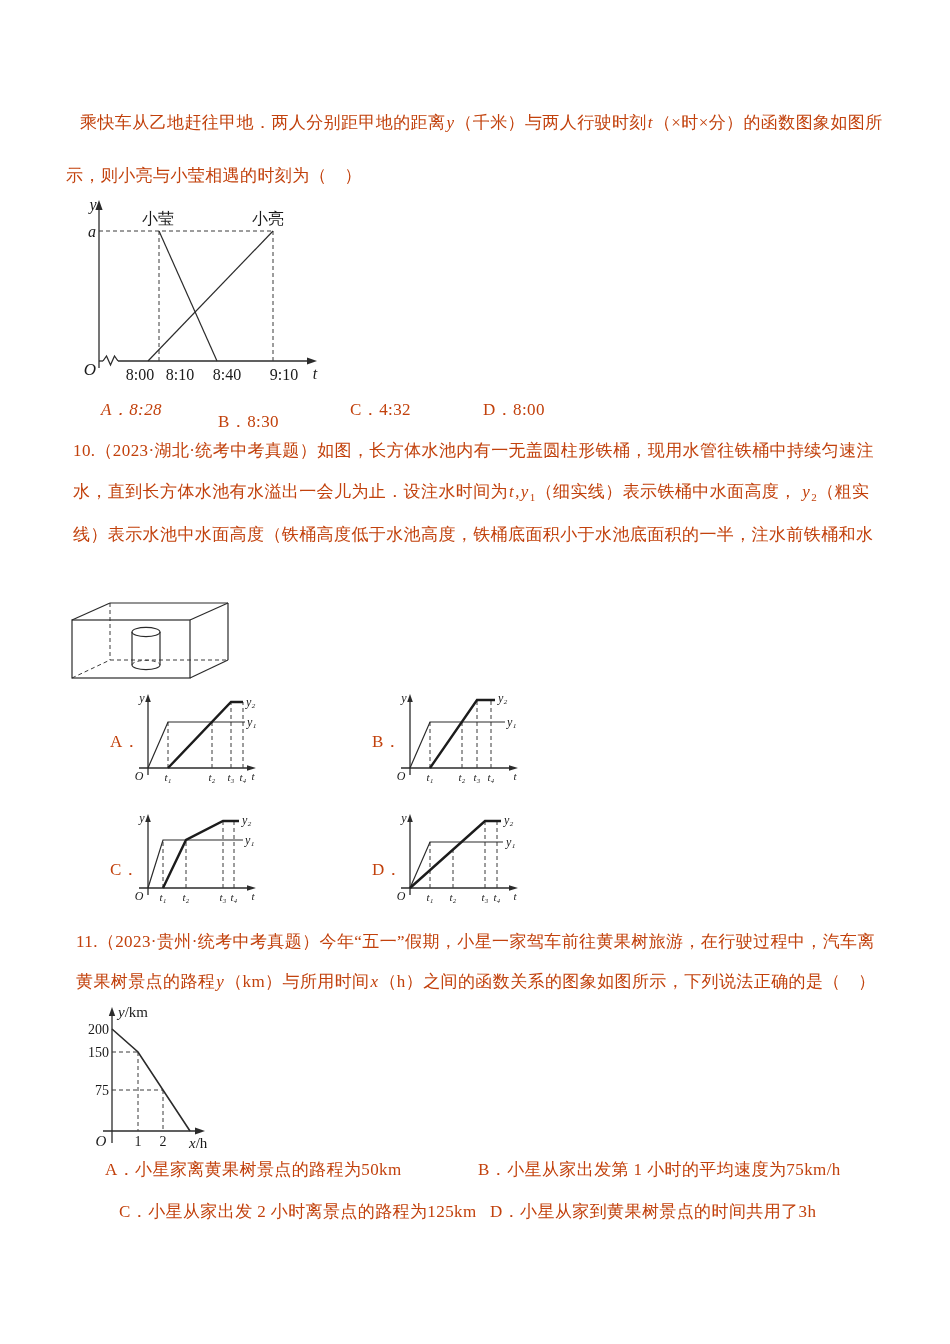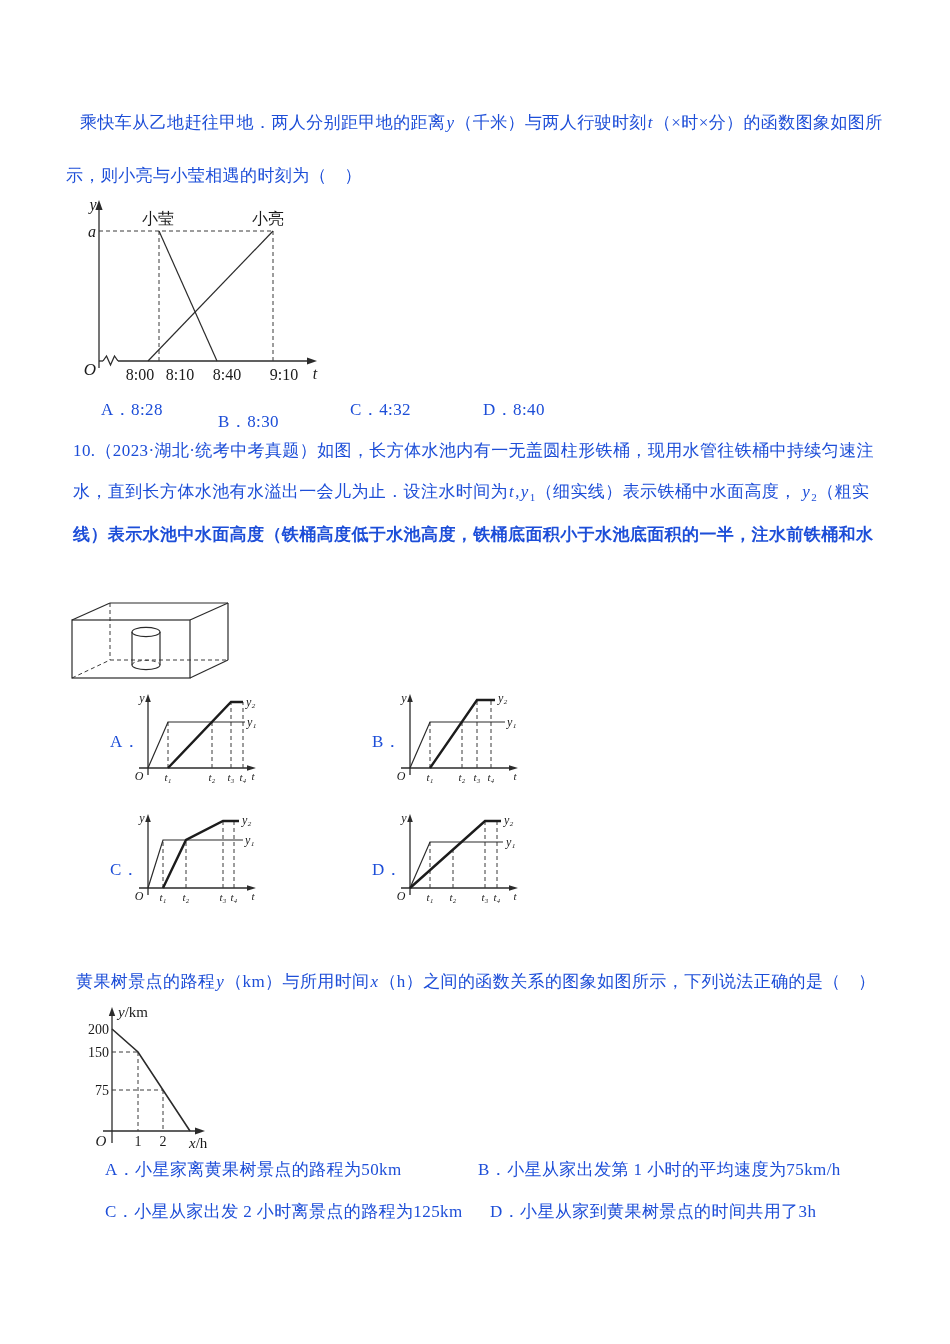--- a/index.html
+++ b/index.html
@@ -1,18 +1,18 @@
 <!DOCTYPE html>
 <html><head>
 <meta charset="utf-8">
 <style>
   html,body{margin:0;padding:0;background:#ffffff;}
   .page{
     position:relative;width:950px;height:1344px;background:#ffffff;overflow:hidden;
-    font-family:"Liberation Serif","DejaVu Serif",serif;color:#1d4ed8;
+    font-family:"Liberation Serif","DejaVu Serif",serif;color:#c2410c;
   }
   .abs{position:absolute;}
   .tline{white-space:nowrap;font-size:17px;letter-spacing:0.4px;line-height:22px;}
   .opt{white-space:nowrap;font-size:17px;letter-spacing:0.4px;}
   .seg-i{font-style:italic;padding:0 1px;}
   sub{font-size:11px;line-height:0;}
   svg{overflow:visible;}
   svg text{font-family:"Liberation Serif","DejaVu Serif",serif;fill:#1a1a1a;}
   .gi{font-style:italic;}
   .ax{stroke:#2b2b2b;stroke-width:1.3;fill:none;}
@@ -51,28 +51,28 @@
     <text class="gi" x="6" y="177" font-size="17" text-anchor="middle">O</text>
     <text x="74" y="26" font-size="16" text-anchor="middle">小莹</text>
     <text x="184" y="26" font-size="16" text-anchor="middle">小亮</text>
     <text x="56" y="182" font-size="16" text-anchor="middle">8:00</text>
     <text x="96" y="182" font-size="16" text-anchor="middle">8:10</text>
     <text x="143" y="182" font-size="16" text-anchor="middle">8:40</text>
     <text x="200" y="182" font-size="16" text-anchor="middle">9:10</text>
     <text class="gi" x="231" y="181" font-size="16" text-anchor="middle">t</text>
   </svg>
 
-  <div class="abs opt" style="left:101px;top:398px;">A．8:28</div>
+  <div class="abs opt" style="left:101px;top:398px;font-style:italic;">A．8:28</div>
   <div class="abs opt" style="left:218px;top:398px;margin-top:12px;">B．8:30</div>
   <div class="abs opt" style="left:350px;top:398px;">C．4:32</div>
-  <div class="abs opt" style="left:483px;top:398px;">D．8:40</div>
+  <div class="abs opt" style="left:483px;top:398px;">D．8:00</div>
 
   <div class="abs tline" style="left:73px;top:440px;text-align:right;"><span>10.（2023·湖北·统考中考真题）如图，长方体水池内有一无盖圆柱形铁桶，现用水管往铁桶中持续匀速注</span></div>
   <div class="abs tline" style="left:73px;top:481px;"><span>水，直到长方体水池有水溢出一会儿为止．设注水时间为</span><span class="seg-i">t</span><span>,</span><span class="seg-i">y</span><sub>1</sub><span>（细实线）表示铁桶中水面高度， </span><span class="seg-i">y</span><sub>2</sub><span>（粗实</span></div>
-  <div class="abs tline" style="left:73px;top:524px;font-weight:bold;"><span>线）表示水池中水面高度（铁桶高度低于水池高度，铁桶底面积小于水池底面积的一半，注水前铁桶和水</span></div>
+  <div class="abs tline" style="left:73px;top:524px;"><span>线）表示水池中水面高度（铁桶高度低于水池高度，铁桶底面积小于水池底面积的一半，注水前铁桶和水</span></div>
 
   <svg class="abs" style="left:62px;top:598px;" width="175" height="86" viewBox="0 0 175 86">
 
     <line class="dash" x1="48" y1="5" x2="48" y2="62"></line>
     <line class="dash" x1="48" y1="62" x2="166" y2="62"></line>
     <line class="dash" x1="10" y1="80" x2="48" y2="62"></line>
 
     <rect class="thin" x="10" y="22" width="118" height="58"></rect>
     <line class="thin" x1="10" y1="22" x2="48" y2="5"></line>
     <line class="thin" x1="128" y1="22" x2="166" y2="5"></line>
@@ -172,20 +172,21 @@
     <text class="gi" x="6" y="92" font-size="12" text-anchor="middle">O</text>
     <text class="gi" x="35" y="93" font-size="11" text-anchor="middle">t₁</text>
     <text class="gi" x="58" y="93" font-size="11" text-anchor="middle">t₂</text>
     <text class="gi" x="90" y="93" font-size="11" text-anchor="middle">t₃</text>
     <text class="gi" x="102" y="93" font-size="11" text-anchor="middle">t₄</text>
     <text class="gi" x="120" y="92" font-size="11" text-anchor="middle">t</text>
     <text class="gi" x="109" y="16" font-size="12">y₂</text>
     <text class="gi" x="111" y="38" font-size="12">y₁</text>
   </svg>
 
+  <div class="abs tline" style="left:76px;top:931px;"><span>11.（2023·贵州·统考中考真题）今年“五一”假期，小星一家驾车前往黄果树旅游，在行驶过程中，汽车离</span></div>
   <div class="abs tline" style="left:76px;top:971px;"><span>黄果树景点的路程</span><span class="seg-i">y</span><span>（km）与所用时间</span><span class="seg-i">x</span><span>（h）之间的函数关系的图象如图所示，下列说法正确的是（　）</span></div>
 
   <svg class="abs" style="left:85px;top:1003px;" width="215" height="157" viewBox="0 0 215 157">
     <line class="ax" x1="27" y1="140" x2="27" y2="12"></line>
     <polygon class="arrow" points="27,4 23.8,13 30.2,13"></polygon>
     <line class="ax" x1="18" y1="128" x2="112" y2="128"></line>
     <polygon class="arrow" points="120,128 110,124.6 110,131.4"></polygon>
     <line class="dash" x1="27" y1="49" x2="53" y2="49"></line>
     <line class="dash" x1="53" y1="49" x2="53" y2="128"></line>
     <line class="dash" x1="27" y1="87" x2="78" y2="87"></line>
@@ -200,16 +201,16 @@
     <text class="gi" x="16" y="143" font-size="15" text-anchor="middle">O</text>
     <text x="53" y="143" font-size="14" text-anchor="middle">1</text>
     <text x="78" y="143" font-size="14" text-anchor="middle">2</text>
     <text x="104" y="145" font-size="15">
       <tspan class="gi">x</tspan><tspan>/h</tspan>
     </text>
   </svg>
 
   <div class="abs opt" style="left:105px;top:1158px;">A．小星家离黄果树景点的路程为50km</div>
   <div class="abs opt" style="left:478px;top:1158px;">B．小星从家出发第 1 小时的平均速度为75km/h</div>
-  <div class="abs opt" style="left:105px;top:1200px;text-align:right;">C．小星从家出发 2 小时离景点的路程为125km</div>
+  <div class="abs opt" style="left:119px;top:1200px;text-align:right;">C．小星从家出发 2 小时离景点的路程为125km</div>
   <div class="abs opt" style="left:490px;top:1200px;">D．小星从家到黄果树景点的时间共用了3h</div>
 
 </div>
 
 </body></html>

